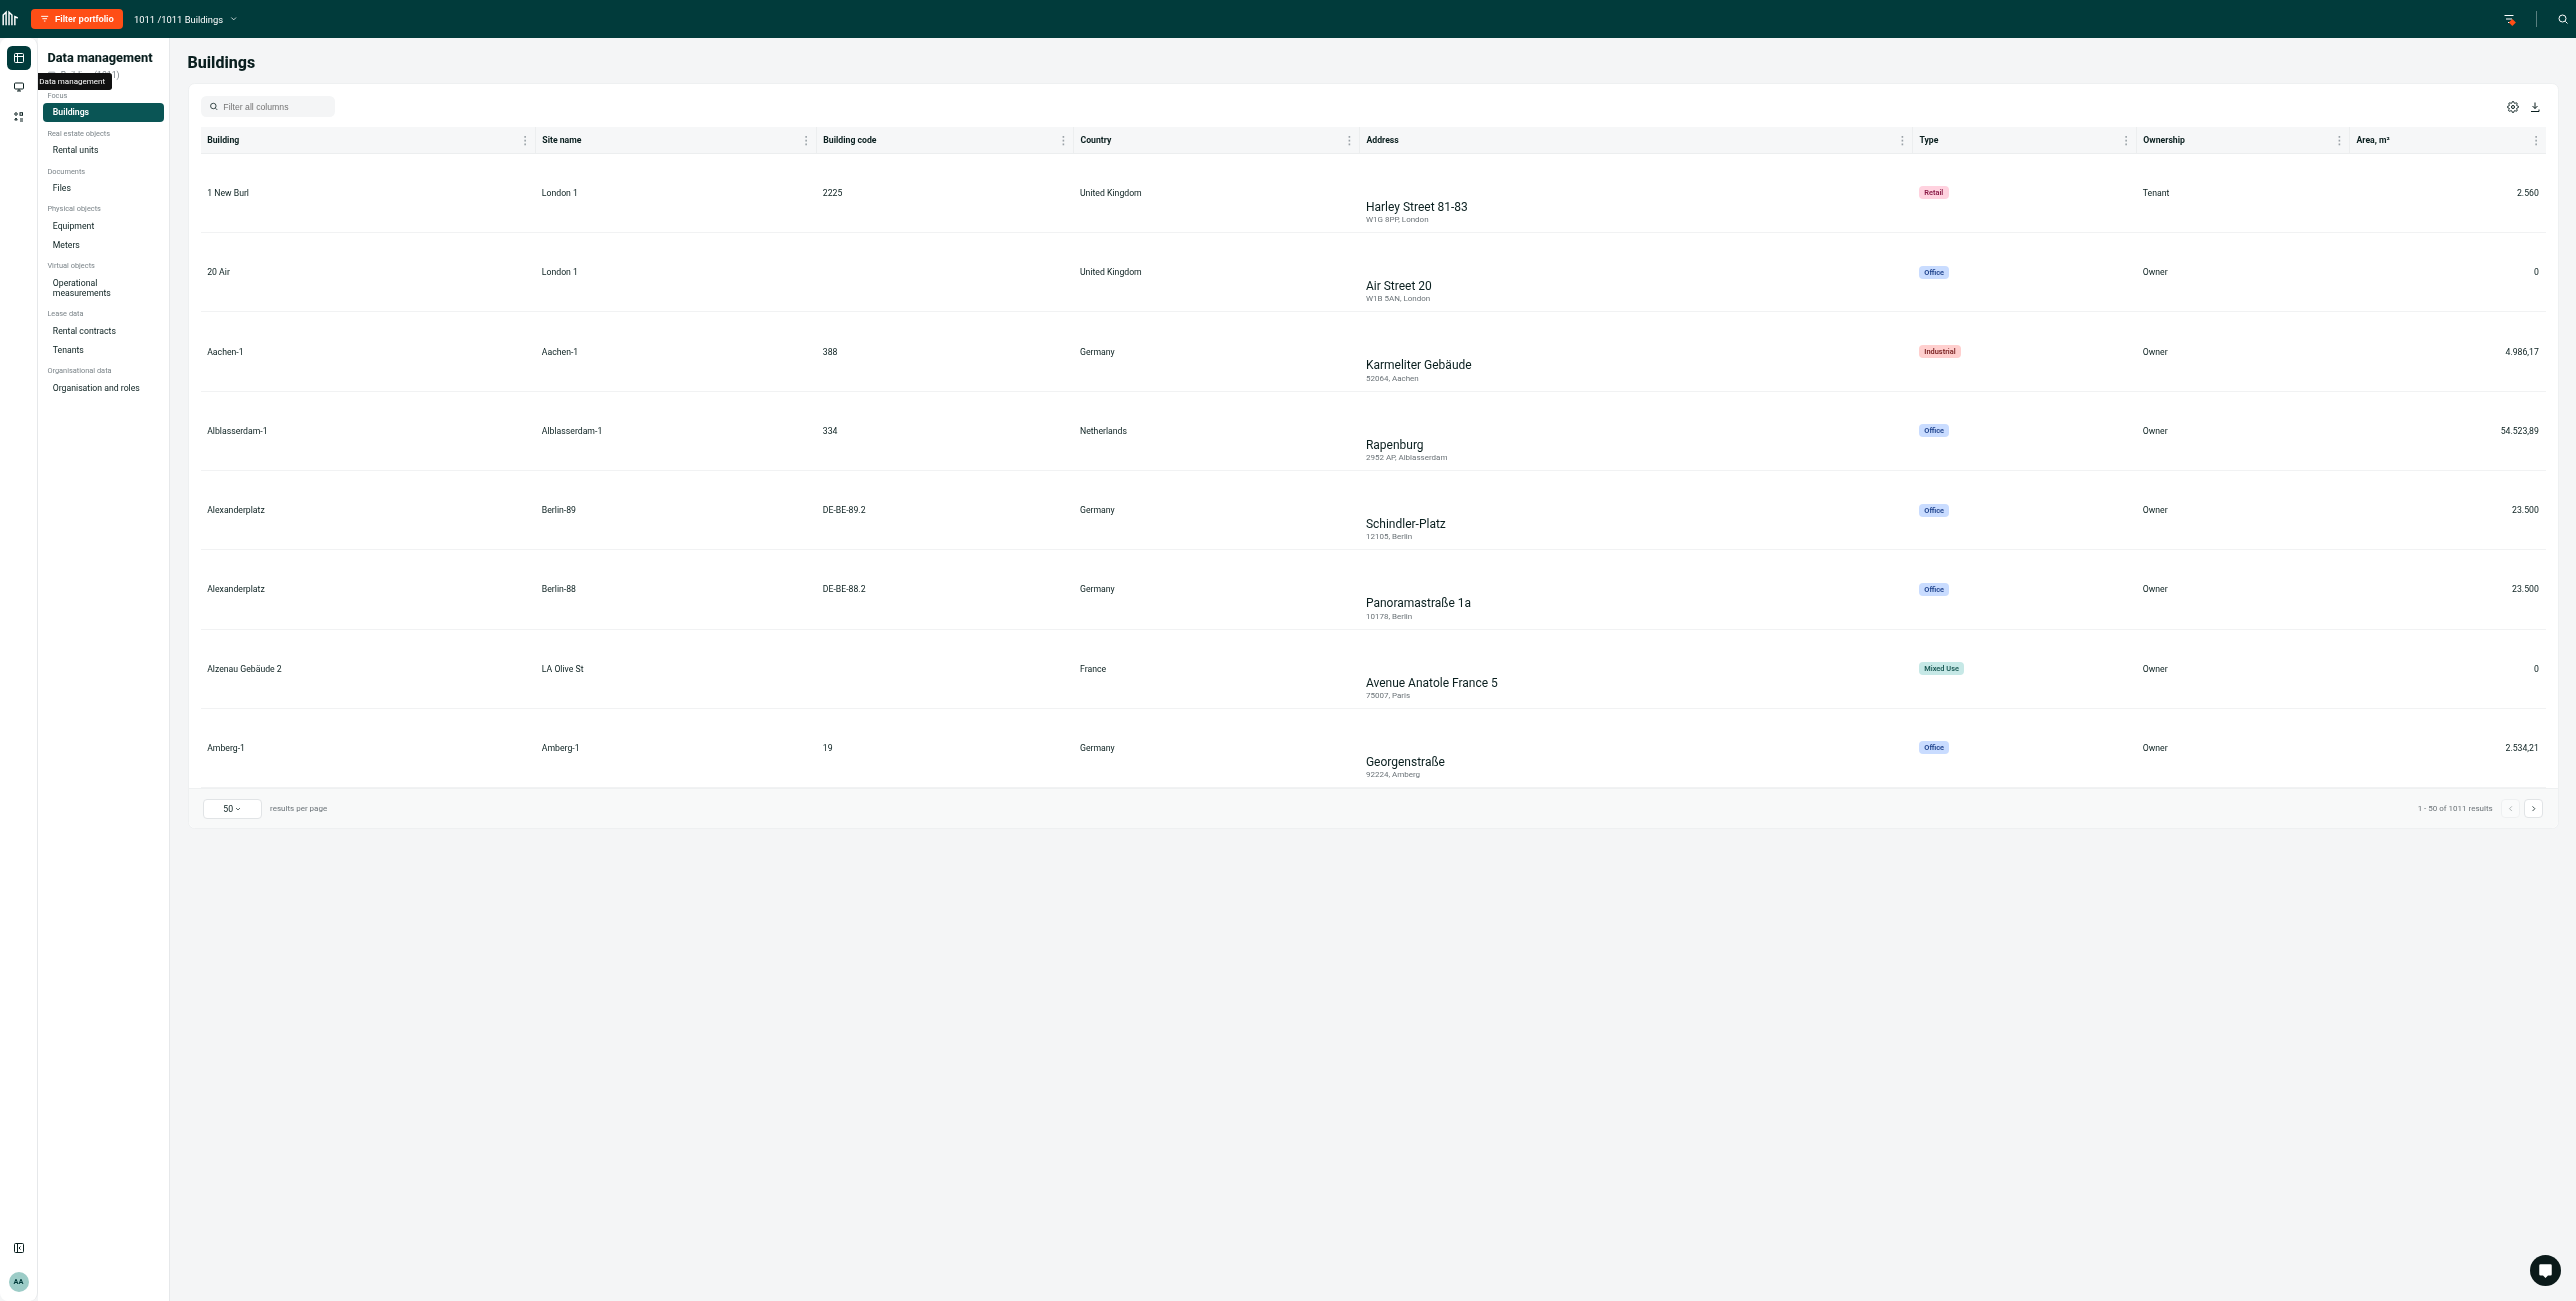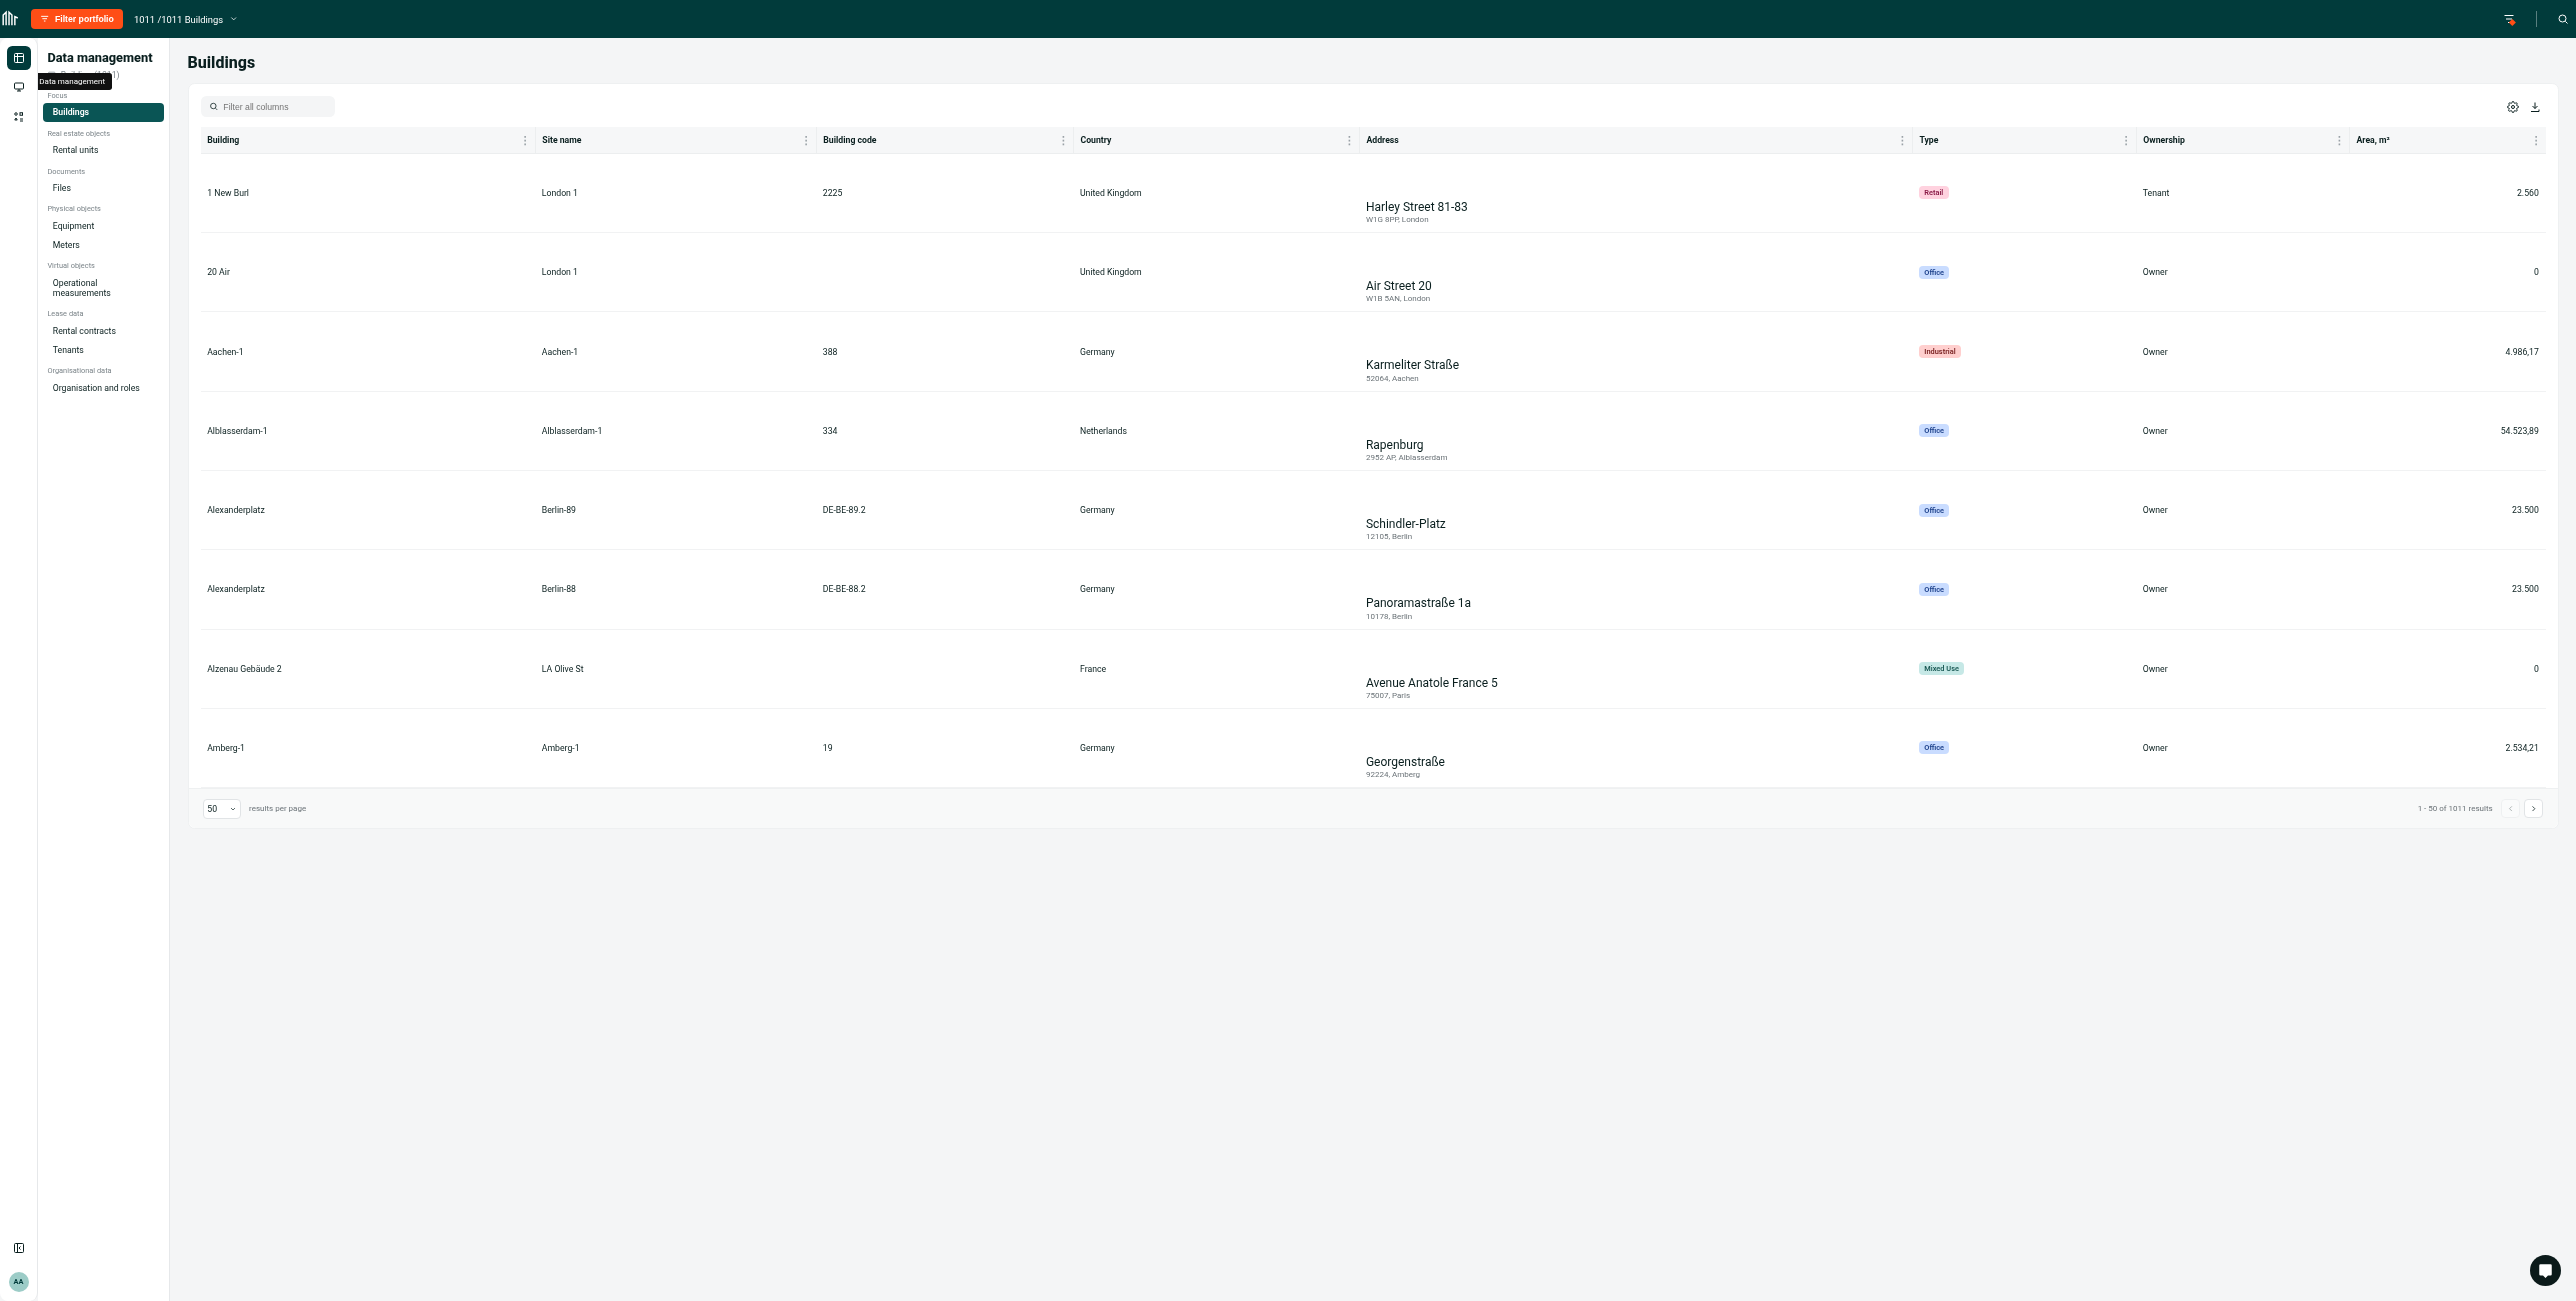--- a/index.html
+++ b/index.html
@@ -53,21 +53,21 @@
 .addr-line2 { color: #6b7378; font-size: 8px; margin-top: 1.3px; }
 .badge { display: inline-block; padding: 2px 5.4px; border-radius: 4px; font-size: 7.4px; font-weight: 600; }
 .badge.Retail { background: #ffd2df; color: #8a1b47; }
 .badge.Office { background: #c9dcff; color: #1b3f8a; }
 .badge.Industrial { background: #ffcfce; color: #7a2222; }
 .badge.Mixed { background: #c6e8e6; color: #1b5a55; }
 .col-area { text-align: right; }
 
 
 .pager { display: flex; align-items: center; padding: 9.4px 4px; gap: 8px; background: #f8f9f9; margin: 0 -12px; border-top: 0.7px solid #eef0f1; border-radius: 0 0 6.7px 6.7px; }
-.perpage { display: inline-flex; align-items: center; gap: 12px; background: #fff; border: 0.7px solid #e1e4e6; border-radius: 4px; padding: 4px 3px; font-size: 8.7px; cursor: pointer; margin-left: 10.8px; }
+.perpage { display: inline-flex; align-items: center; gap: 1px; background: #fff; border: 0.7px solid #e1e4e6; border-radius: 4px; padding: 4px 19px; font-size: 8.7px; cursor: pointer; margin-left: 10.8px; }
 .pager-label { font-size: 8px; color: #6b7378; }
 .pager-spacer { flex: 1; }
 .pager-nav { display: inline-flex; align-items: center; gap: 4px; margin-right: 10.8px; }
 .pager-btn { width: 19px; height: 19px; border: 0.7px solid #e1e4e6; background: #fff; border-radius: 4px; display: flex; align-items: center; justify-content: center; cursor: pointer; }
 .pager-btn.disabled { opacity: .4; cursor: default; }
 
 
 .help-fab { position: fixed; right: 15px; bottom: 15px; width: 31px; height: 31px; background: #0b1a1a; border-radius: 50%; display: flex; align-items: center; justify-content: center; color: #fff; cursor: pointer; }
 
 
@@ -237,21 +237,21 @@
               <td><span class="badge Office">Office</span></td>
               <td>Owner</td>
               <td class="col-area">0</td>
             </tr>
             <tr>
               <td>Aachen-1</td>
               <td>Aachen-1</td>
               <td>388</td>
               <td>Germany</td>
               <td>
-                <div class="addr-line1">Karmeliter Straße</div>
+                <div class="addr-line1">Karmeliter Gebäude</div>
                 <div class="addr-line2">52064, Aachen</div>
               </td>
               <td><span class="badge Industrial">Industrial</span></td>
               <td>Owner</td>
               <td class="col-area">4.986,17</td>
             </tr>
             <tr>
               <td>Alblasserdam-1</td>
               <td>Alblasserdam-1</td>
               <td>334</td>

